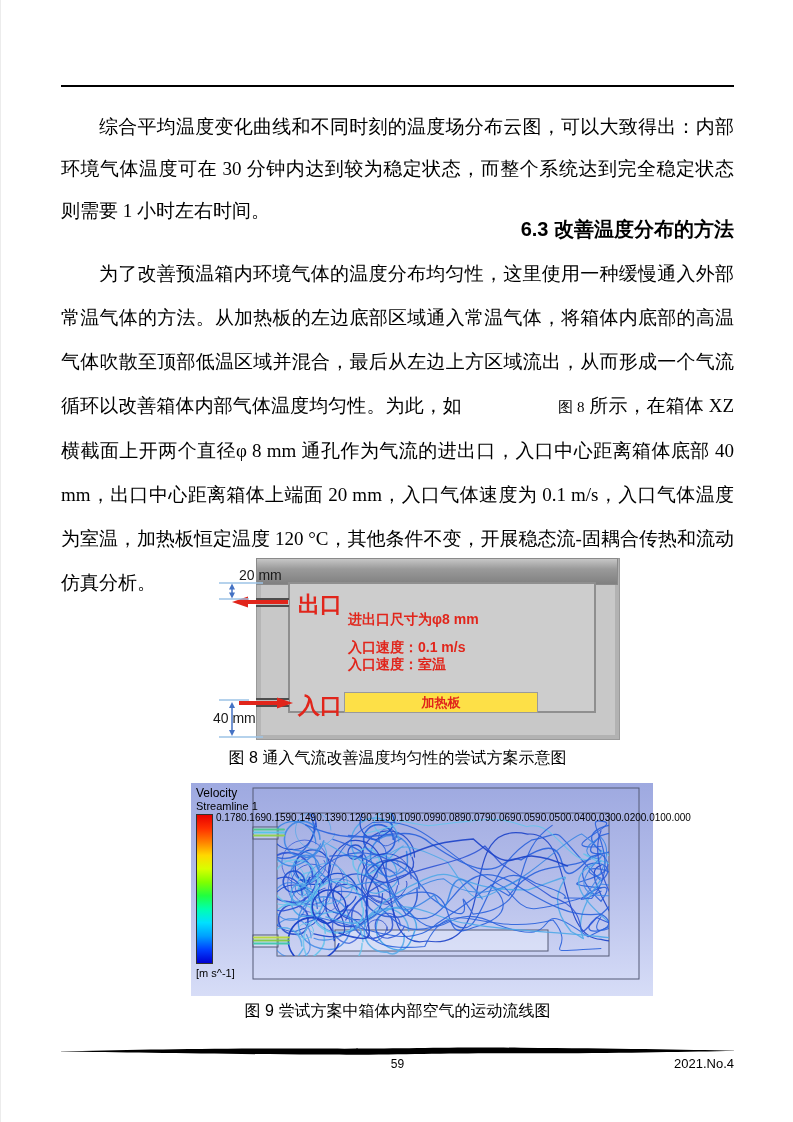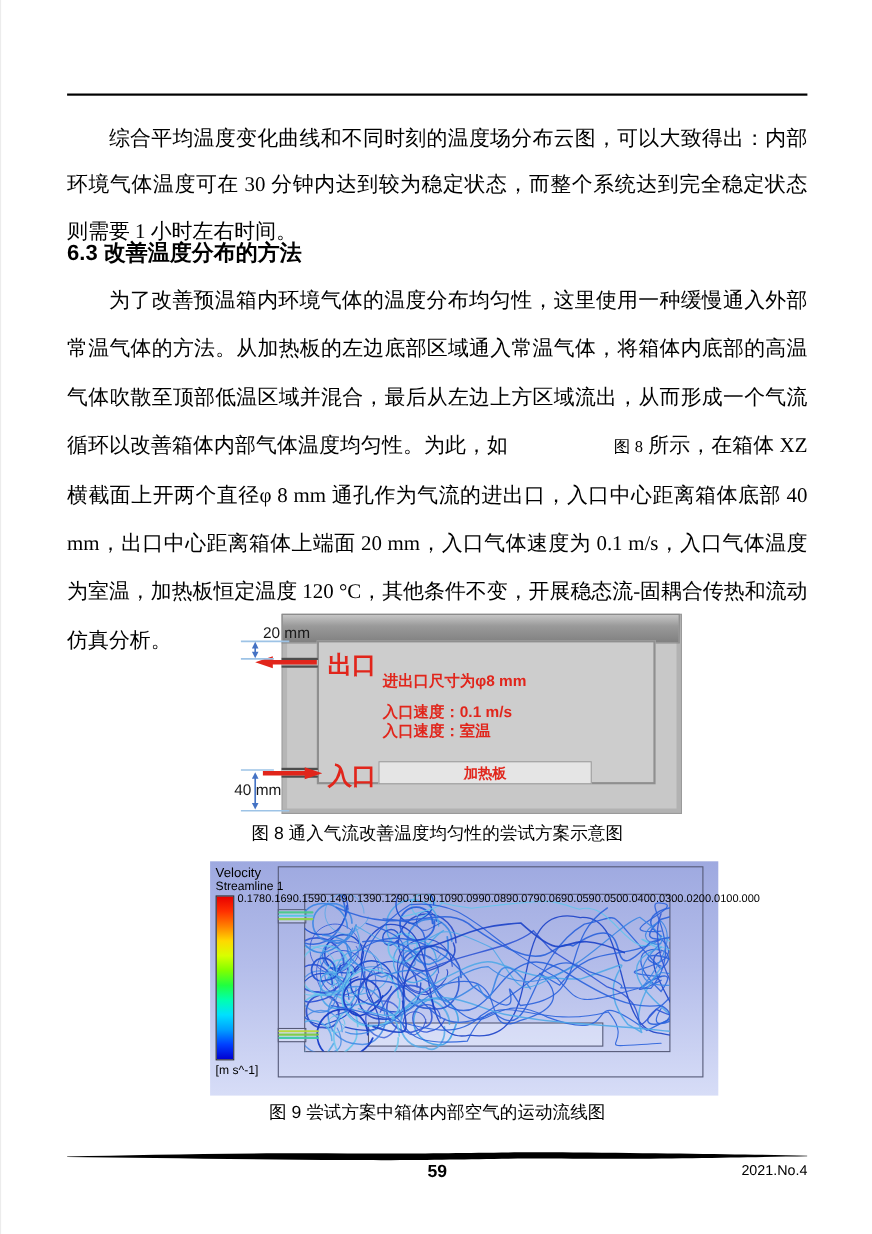--- a/index.html
+++ b/index.html
@@ -16,21 +16,21 @@
   .textblock{position:absolute;left:60px;width:673px;font-size:19px;text-align:justify;}
   #journal-title{
     position:absolute;left:0;top:42px;width:100%;text-align:center;
     font-size:25px;font-style:italic;font-weight:600;letter-spacing:3px;
     font-family:"DejaVu Serif",serif;
   }
   #header-rule{position:absolute;left:60px;top:85px;width:673px;border-top:2px solid #000;height:0;}
   #para1{top:87px;line-height:42px;text-indent:2em;}
   #section-heading{
     position:absolute;left:60px;top:199px;width:673px;
-    font-family:"Liberation Sans",sans-serif;font-weight:700;font-size:20px;
+    font-family:"Liberation Sans",sans-serif;font-weight:700;font-size:20px;text-align:right;
   }
   #para2{top:233px;line-height:44px;text-indent:2em;}
   .ref-gap{display:inline-block;width:96px;}
   .fig-ref{font-size:15px;}
 
   
   #fig8{position:absolute;left:190px;top:552px;width:462px;height:194px;
         font-family:"Liberation Sans",sans-serif;}
   .f8-outer{position:absolute;left:65px;top:6px;width:362px;height:180px;
         background:#c8c8c8;border:1px solid #9a9a9a;
@@ -39,21 +39,21 @@
         background:linear-gradient(#c6c6c6 0%,#9a9a9a 40%,#808080 100%);
         border:1px solid #8a8a8a;box-sizing:border-box;}
   .f8-inner{position:absolute;left:97px;top:30px;width:308px;height:131px;
         background:#cdcdcd;border:2px solid #8f8f8f;box-sizing:border-box;}
   .f8-hole{position:absolute;left:65px;width:33px;height:5px;background:#bdbdbd;
         border-top:2px solid #4d4d4d;border-bottom:2px solid #4d4d4d;}
   #f8-hole-out{top:46px;}
   #f8-hole-in{top:146px;}
   .f8-redlabel{position:absolute;color:var(--red);font-weight:700;font-size:22px;line-height:1;}
   .f8-note{position:absolute;color:var(--red);font-weight:700;font-size:14px;line-height:1;}
-  #f8-heater{position:absolute;left:153px;top:140px;width:194px;height:21px;background:#e5e5e5;
+  #f8-heater{position:absolute;left:153px;top:140px;width:194px;height:21px;background:#fde047;
         border:1px solid #9a9a9a;box-sizing:border-box;text-align:center;line-height:19px;
         font-size:13px;color:var(--red);font-weight:700;}
   .f8-dim{position:absolute;font-size:14px;color:#1a1a1a;line-height:1;}
   #fig8-svg{position:absolute;left:0;top:0;width:462px;height:194px;}
 
   .caption{position:absolute;left:60px;width:673px;text-align:center;
         font-family:"Liberation Sans",sans-serif;font-size:16px;color:#000;}
   #caption8{top:748px;}
   #caption9{top:1001px;}
 
@@ -68,21 +68,21 @@
   #f9-colorbar{width:15px;height:148px;border:1px solid #333;
         background:linear-gradient(to top,#0000d2,#ff0000);}
   #f9-ticks{display:flex;flex-direction:row;justify-content:space-between;
         height:150px;margin-left:3px;font-size:10px;line-height:8px;}
   #f9-unit{font-size:11px;margin-top:3px;}
   #f9-svg{position:absolute;left:0;top:0;width:462px;height:213px;}
 
   
   #footer-rule{position:absolute;left:60px;top:1046px;width:673px;height:10px;}
   #footer-page{position:absolute;left:0;top:1057px;width:100%;text-align:center;
-        font-family:"Liberation Sans",sans-serif;font-size:16px;font-weight:bold;}
+        font-family:"Liberation Sans",sans-serif;font-size:12px;}
   #footer-issue{position:absolute;right:60px;top:1056px;
         font-family:"Liberation Sans",sans-serif;font-size:13px;}
 </style>
 </head>
 <body>
 
 <div id="page">
 
   <div id="header-rule"></div>
 

